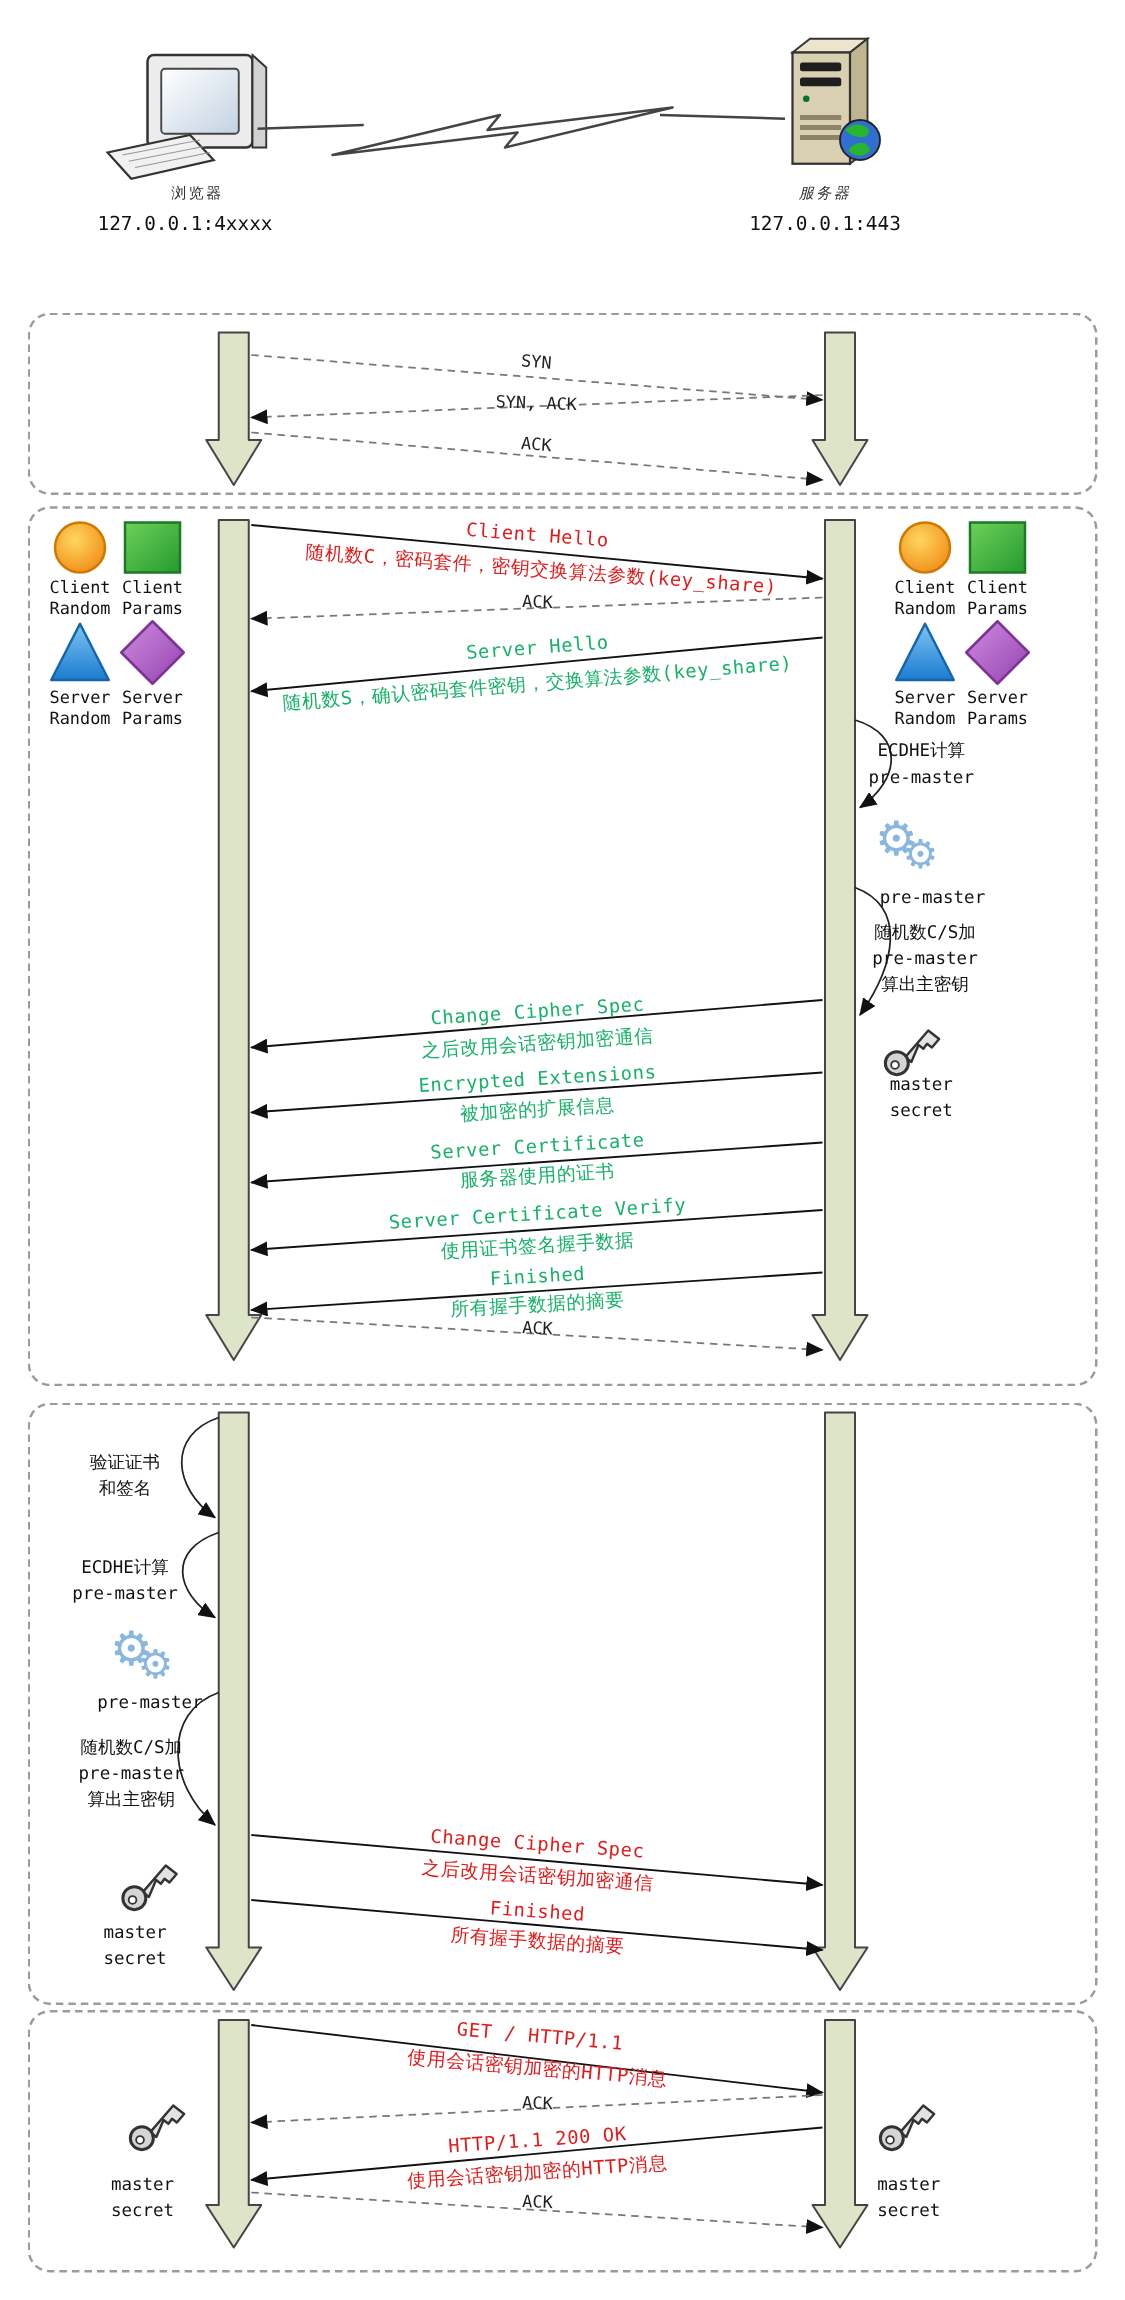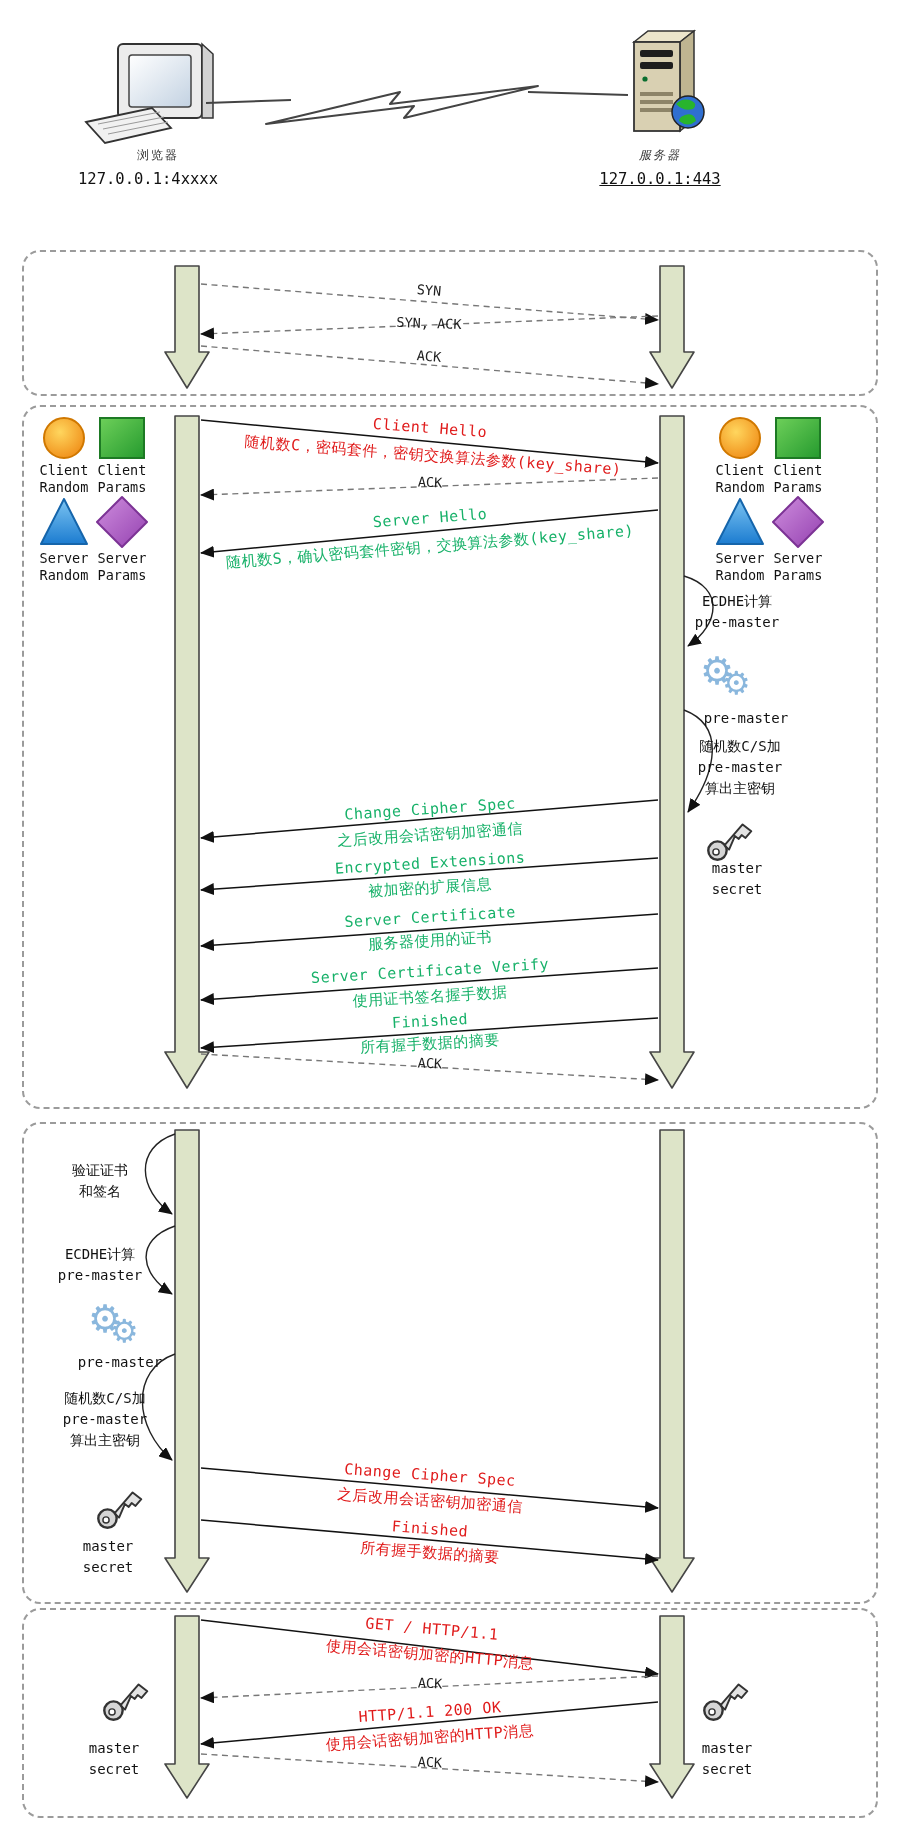--- a/index.html
+++ b/index.html
@@ -171,21 +171,21 @@
 
     <use href="#keyicon" x="702" y="808" width="58" height="58"></use>
     <use href="#keyicon" x="92" y="1476" width="58" height="58"></use>
     <use href="#keyicon" x="98" y="1668" width="58" height="58"></use>
     <use href="#keyicon" x="698" y="1668" width="58" height="58"></use>
   </svg>
 
   <div class="hname" style="left:158px;top:155px;">浏览器</div>
   <div class="haddr" style="left:148px;top:179px;">127.0.0.1:4xxxx</div>
   <div class="hname" style="left:660px;top:155px;font-style:italic;">服务器</div>
-  <div class="haddr" style="left:660px;top:179px;text-decoration:underline;">127.0.0.1:443</div>
+  <div class="haddr" style="left:660px;top:179px;">127.0.0.1:443</div>
 
   <div class="lbl t13" style="--r:4.5deg;left:429px;top:290px;">SYN</div>
   <div class="lbl t13" style="--r:2deg;left:429px;top:323px;">SYN, ACK</div>
   <div class="lbl t13" style="--r:4.5deg;left:429px;top:356px;">ACK</div>
 
   <div class="legend-label" style="left:64px;top:462px;">Client Random</div>
   <div class="legend-label" style="left:122px;top:462px;">Client Params</div>
   <div class="legend-label" style="left:64px;top:550px;">Server Random</div>
   <div class="legend-label" style="left:122px;top:550px;">Server Params</div>
   <div class="legend-label" style="left:740px;top:462px;">Client Random</div>

